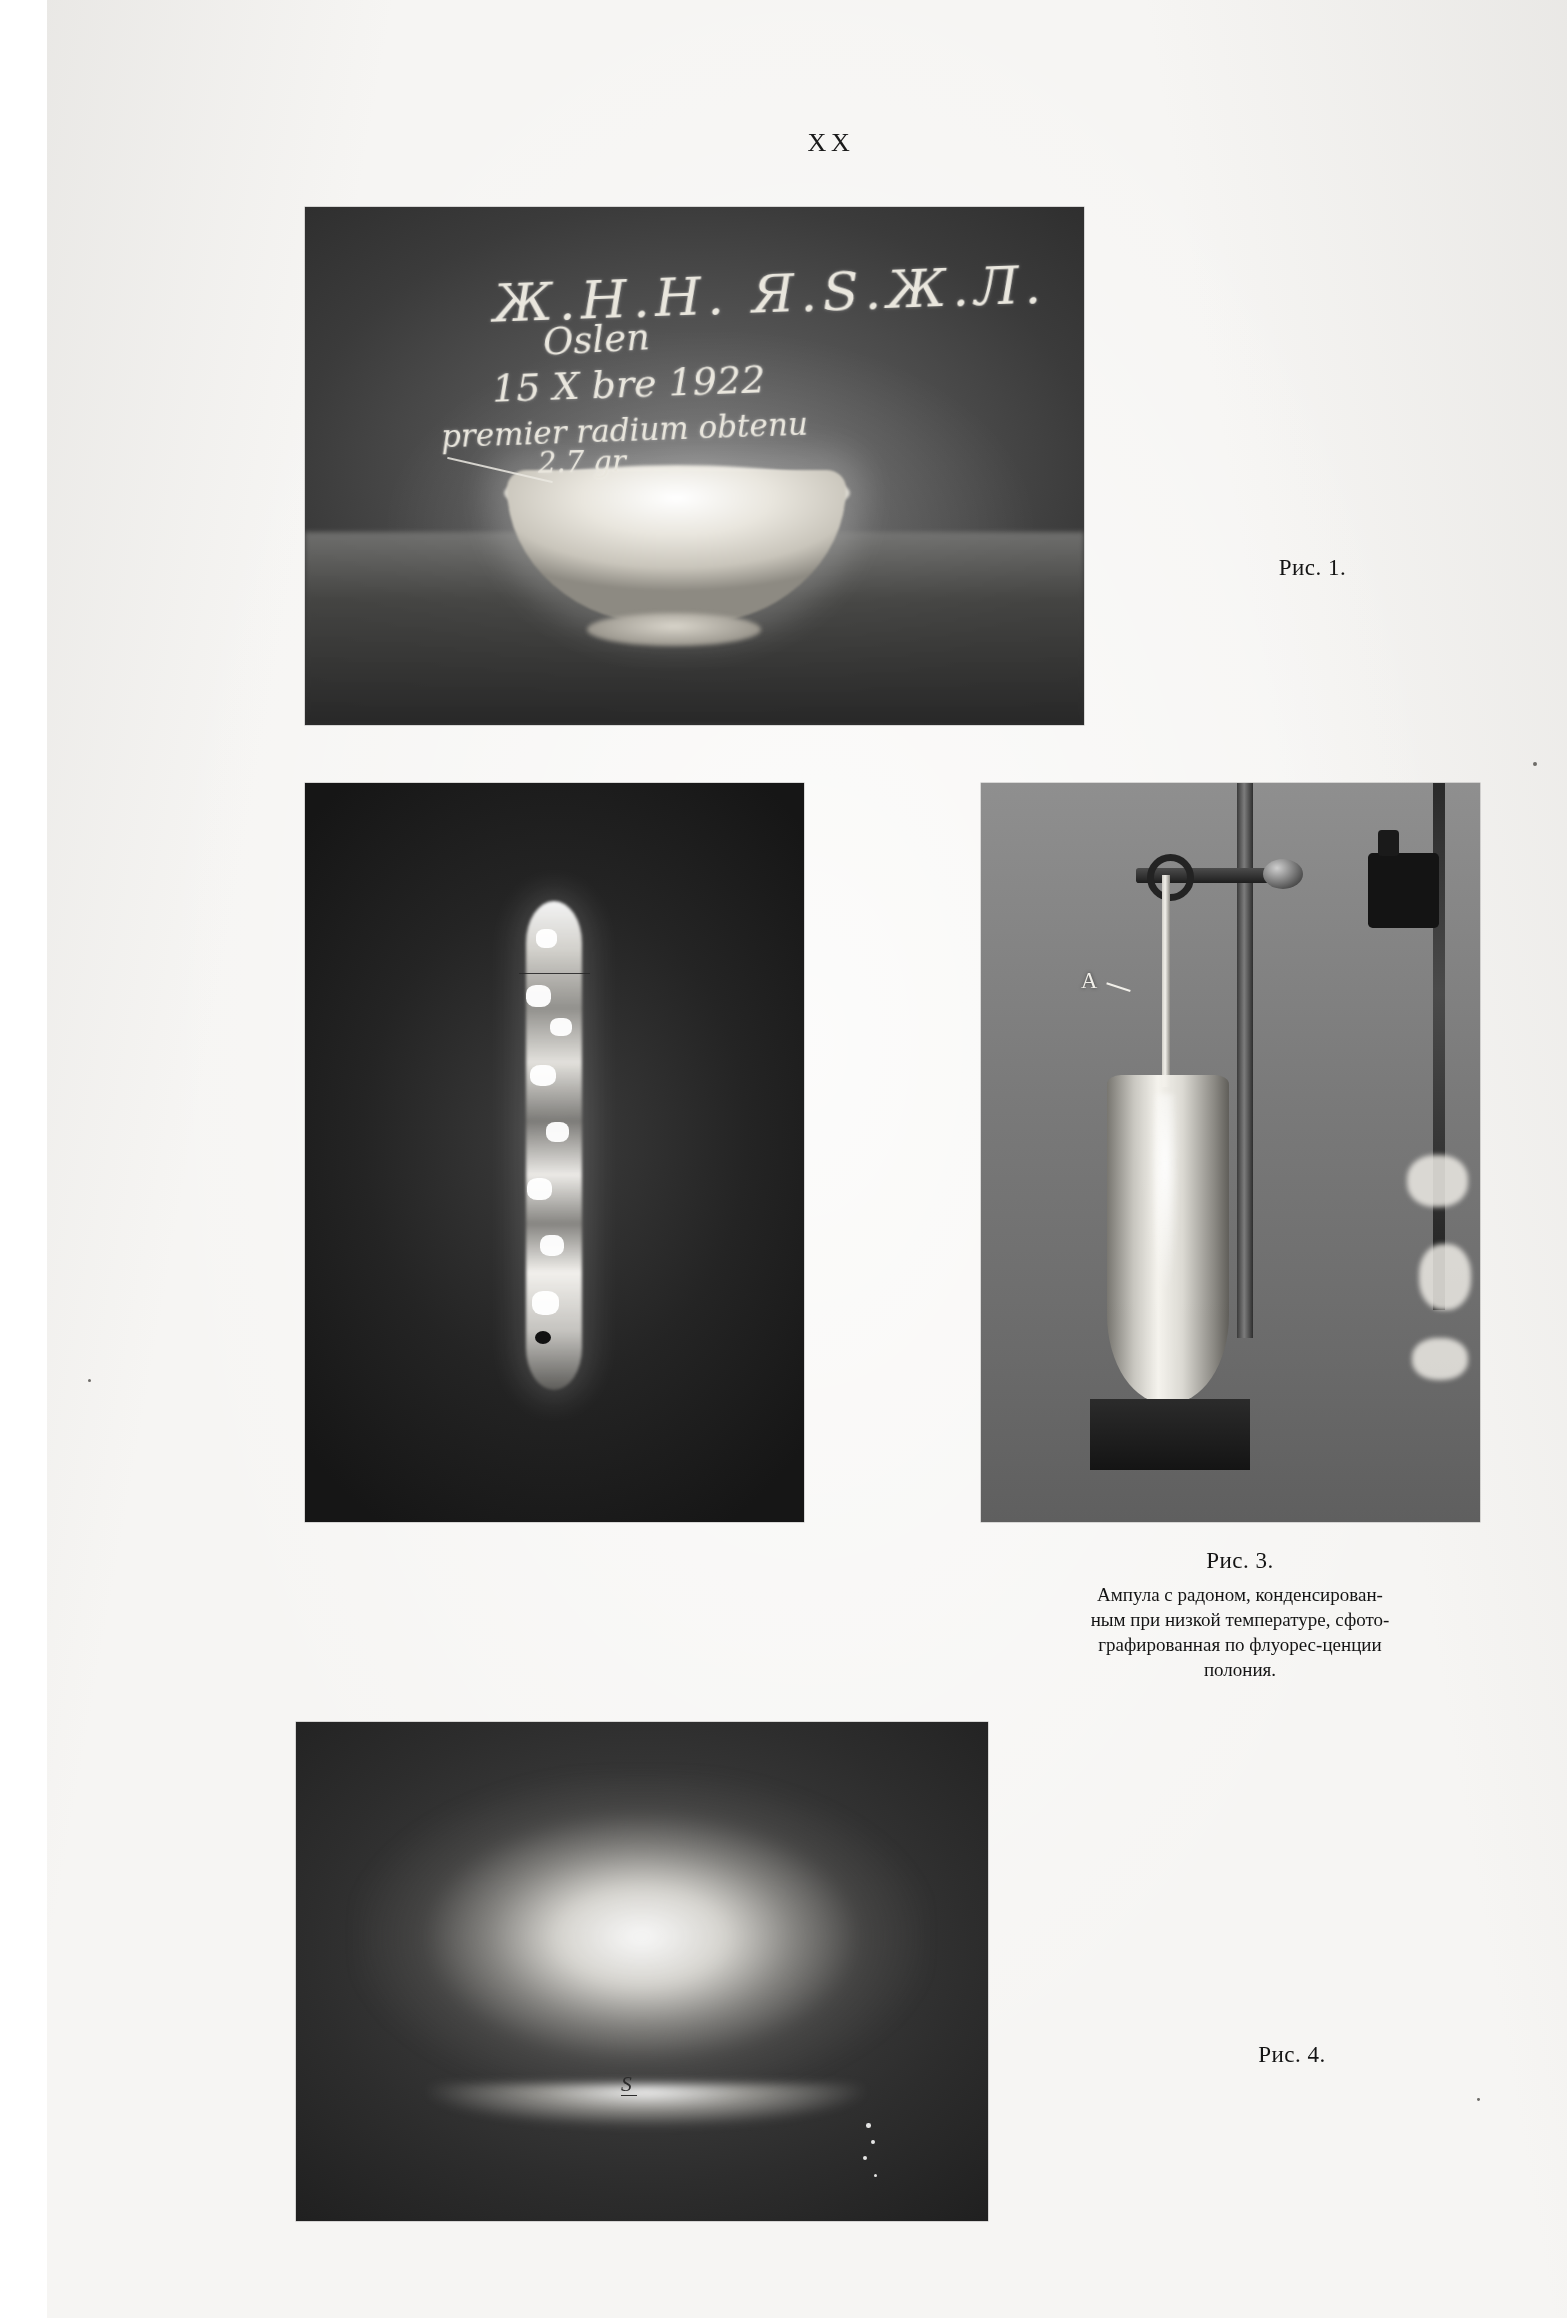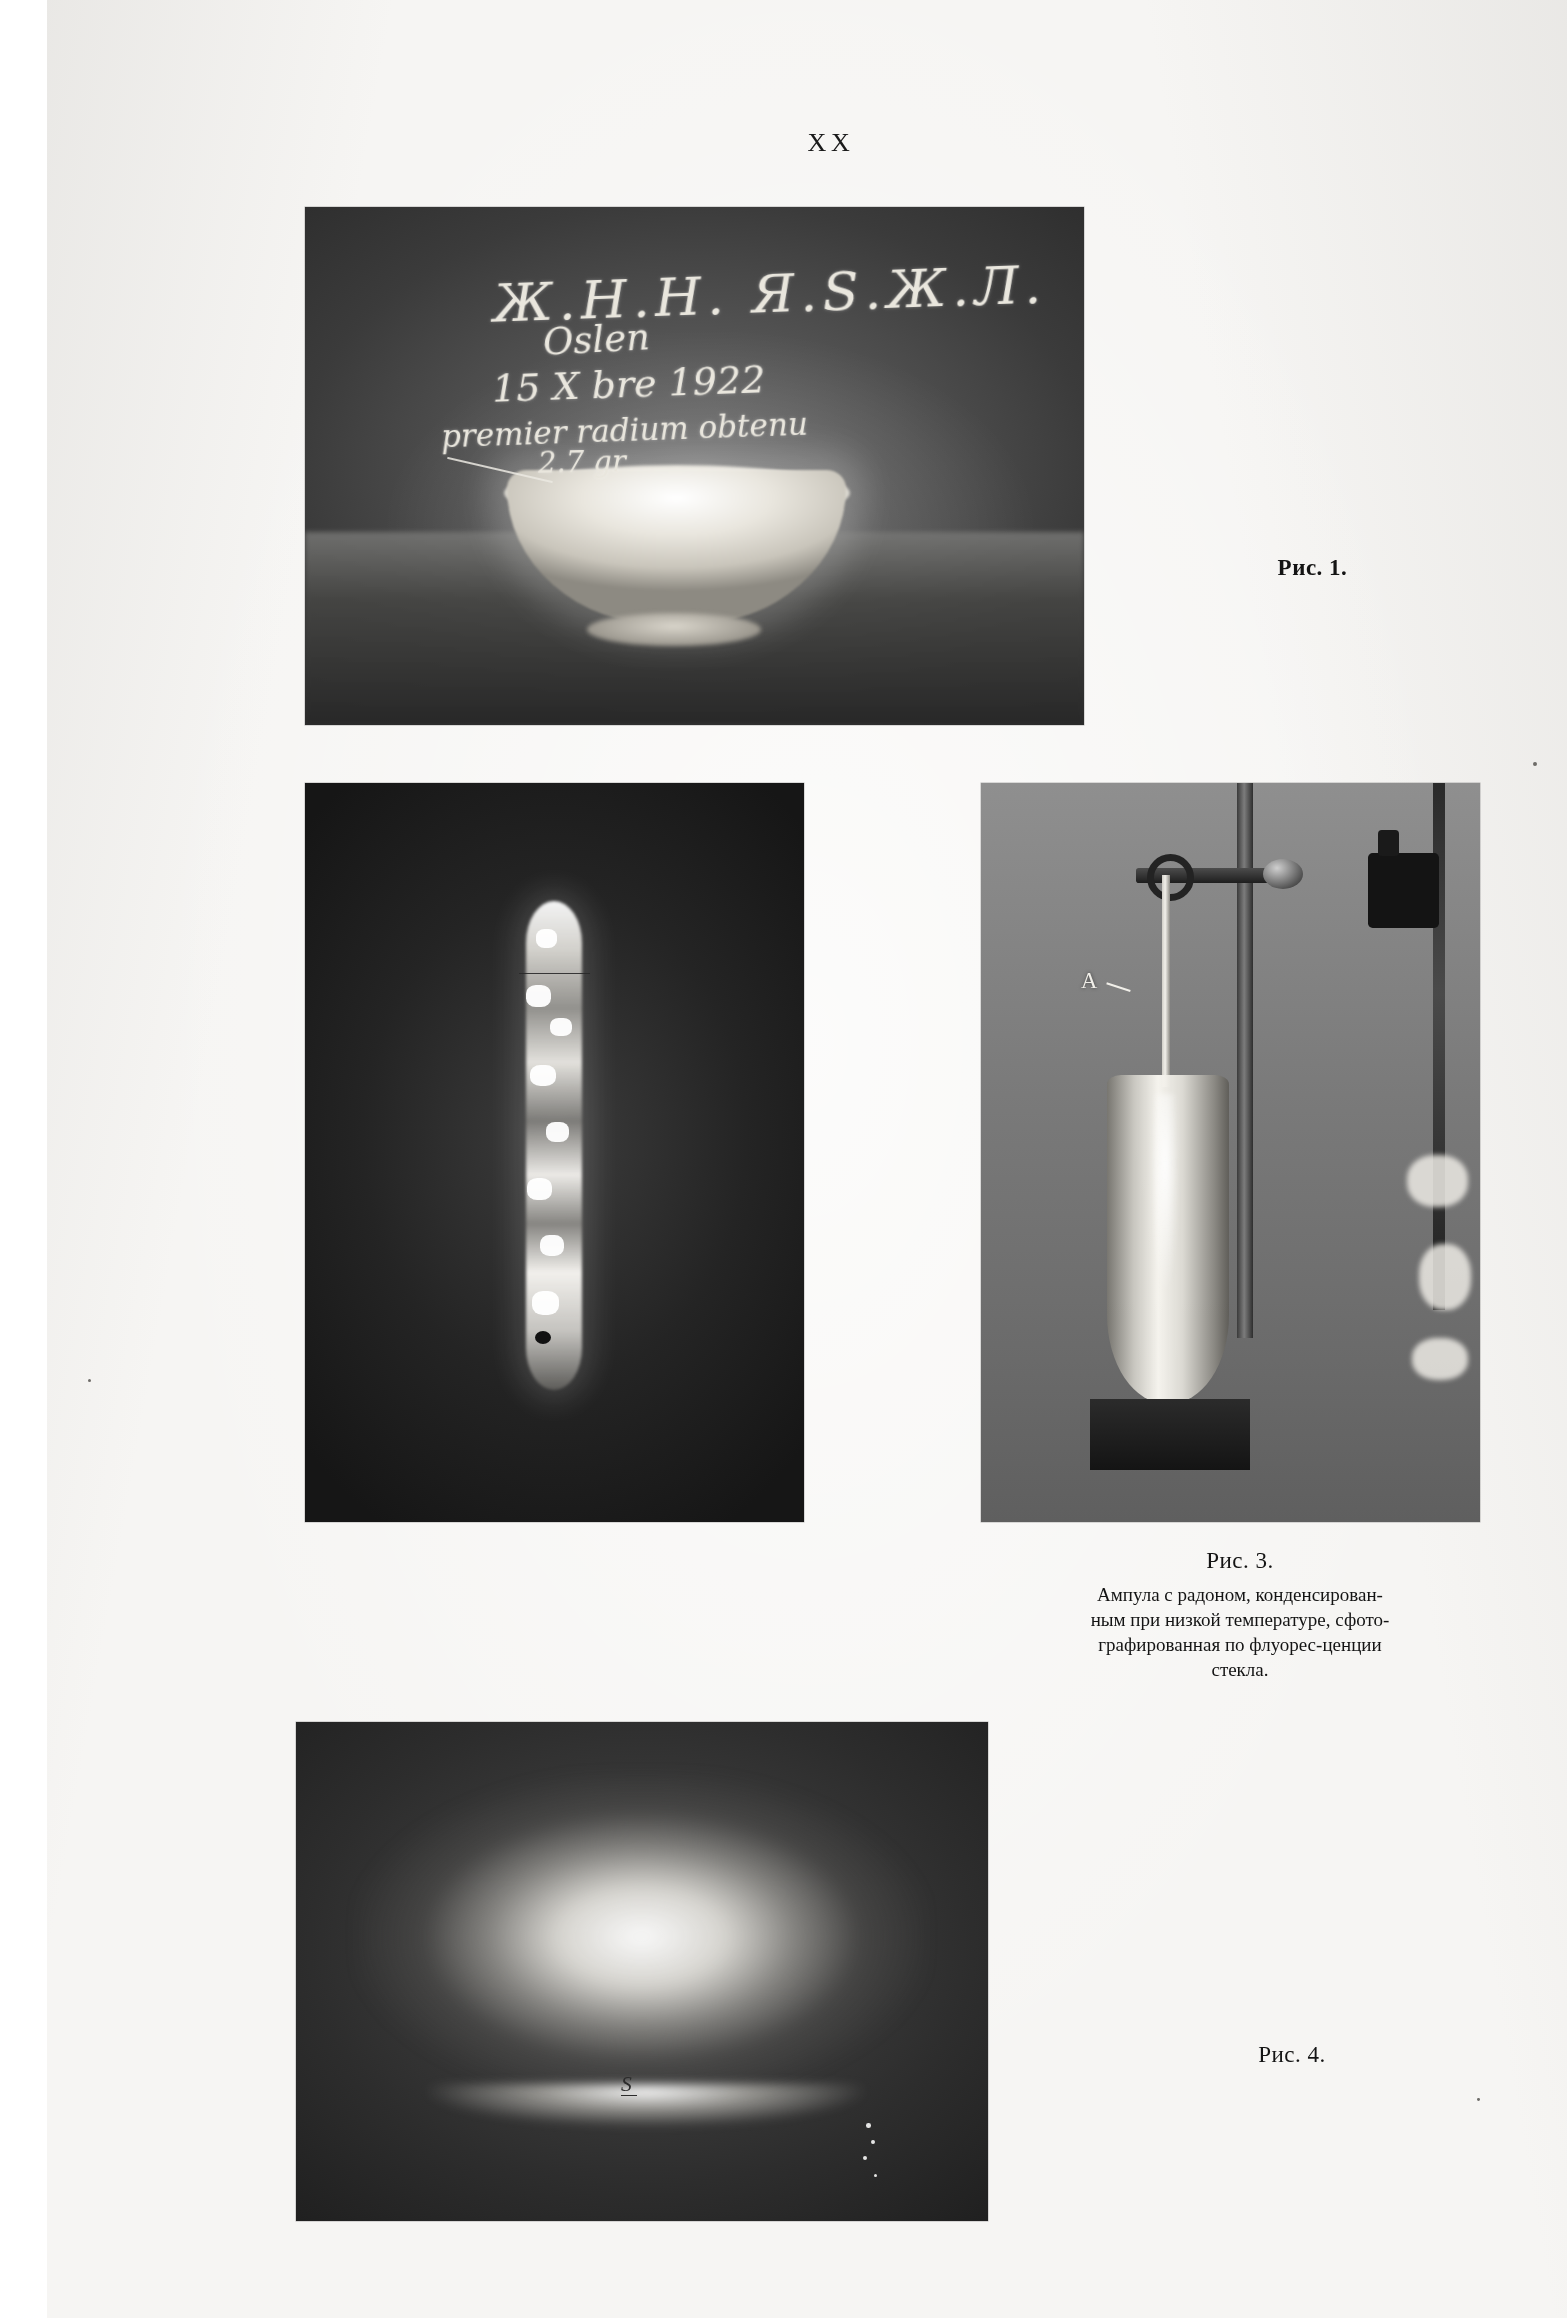--- a/index.html
+++ b/index.html
@@ -410,21 +410,21 @@
       <div class="dish-base"></div>
       <div class="rod"></div>
       <div class="hand-ink" id="ink1">Ж.Н.Н.  Я.Ѕ.Ж.Л.</div>
       <div class="hand-ink" id="ink2">Oslen</div>
       <div class="hand-ink" id="ink3">15 X bre 1922</div>
       <div class="hand-ink" id="ink4">premier radium obtenu</div>
       <div class="hand-ink" id="ink5">2.7 gr</div>
     </div>
   </div>
 
-  <div class="fig caption" style="left:1054px; top:555px; width:423px;font-weight:bold;">
+  <div class="fig caption" style="left:1054px; top:555px; width:423px;">
     <div class="cap-title">Рис. 1.</div>
   </div>
 
   <div class="fig" id="fig2" style="left:258px; top:783px;">
     <div class="photo" id="fig2-photo">
       <div class="ampoule"></div>
       <div class="amp-speck" style="left:231px; top:146px; width:21px; height:19px;"></div>
       <div class="amp-speck" style="left:221px; top:202px; width:24.5px; height:21.6px;"></div>
       <div class="amp-speck" style="left:245px; top:235px; width:21.6px; height:18px;"></div>
       <div class="amp-speck" style="left:225px; top:282px; width:26px; height:21px;"></div>
@@ -456,21 +456,21 @@
       <div class="label-A">A</div>
     </div>
   </div>
 
   <div class="fig caption" style="left:913px; top:1548px; width:560px;">
     <div class="cap-title">Рис. 3.</div>
     <div class="cap-body">
       <div>Ампула с радоном, конденсирован-</div>
       <div>ным при низкой температуре, сфото-</div>
       <div>графированная по флуорес-ценции</div>
-      <div style="text-align:center">стекла.</div>
+      <div style="text-align:center">полония.</div>
     </div>
   </div>
 
   <div class="fig" id="fig4" style="left:249px; top:1722px;">
     <div class="photo" id="fig4-photo">
       <div class="glow-cloud"></div>
       <div class="glow-base"></div>
       <div class="label-S">S</div>
       <div class="dust" style="left:570px; top:401px; width:4.7px; height:4.7px;"></div>
       <div class="dust" style="left:575px; top:418px; width:3.8px; height:3.8px;"></div>

